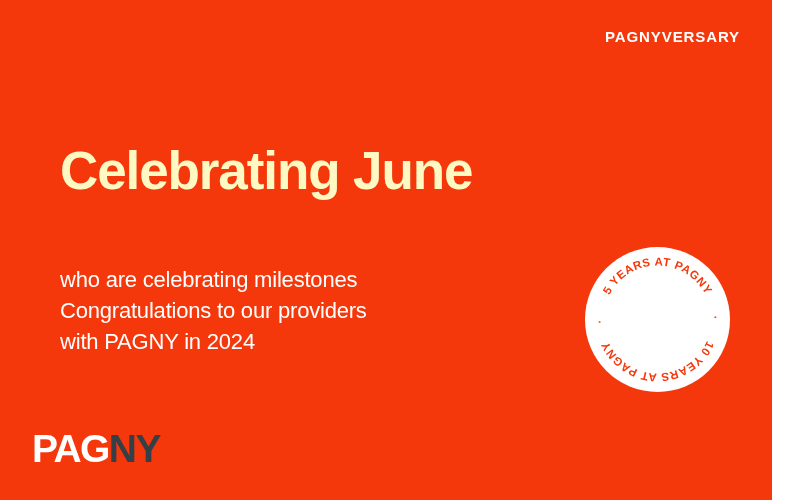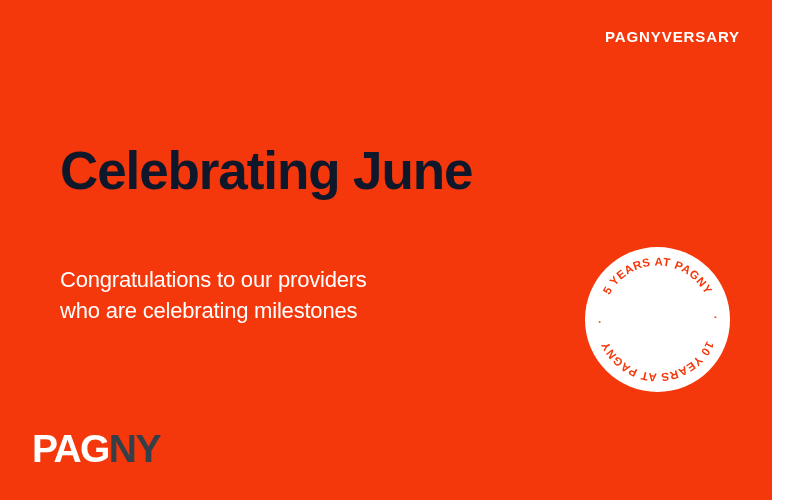--- a/index.html
+++ b/index.html
@@ -33,21 +33,21 @@
     letter-spacing: 0.9px;
     line-height: 1;
     white-space: nowrap;
   }
 
   
   .headline {
     position: absolute;
     left: 60px;
     top: 143px;
-    color: #0f172a;
+    color: #fef9c3;
     font-size: 53px;
     font-weight: bold;
     line-height: 1.06;
     letter-spacing: -1.1px;
     white-space: nowrap;
   }
   .headline .hl-line {
     display: block;
   }
 
@@ -114,22 +114,23 @@
 
 <div class="banner">
 
   <div class="eyebrow">PAGNYVERSARY</div>
 
   <div class="headline">
     <span class="hl-line">Celebrating June</span>
   </div>
 
   <div class="subtitle">
+    <span class="sub-line">who are celebrating milestones</span>
     <span class="sub-line">Congratulations to our providers</span>
-    <span class="sub-line">who are celebrating milestones</span>
+    <span class="sub-line">with PAGNY in 2024</span>
   </div>
 
   <div class="seal">
     <div class="seal-disc"></div>
     <svg class="seal-svg" viewBox="0 0 145 145">
       <defs>
         <path id="arcTop" d="M 18.5 72.5 A 54 54 0 0 1 126.5 72.5"></path>
         <path id="arcBottom" d="M 126.5 72.5 A 54 54 0 0 1 18.5 72.5"></path>
       </defs>
       <text class="seal-text">

